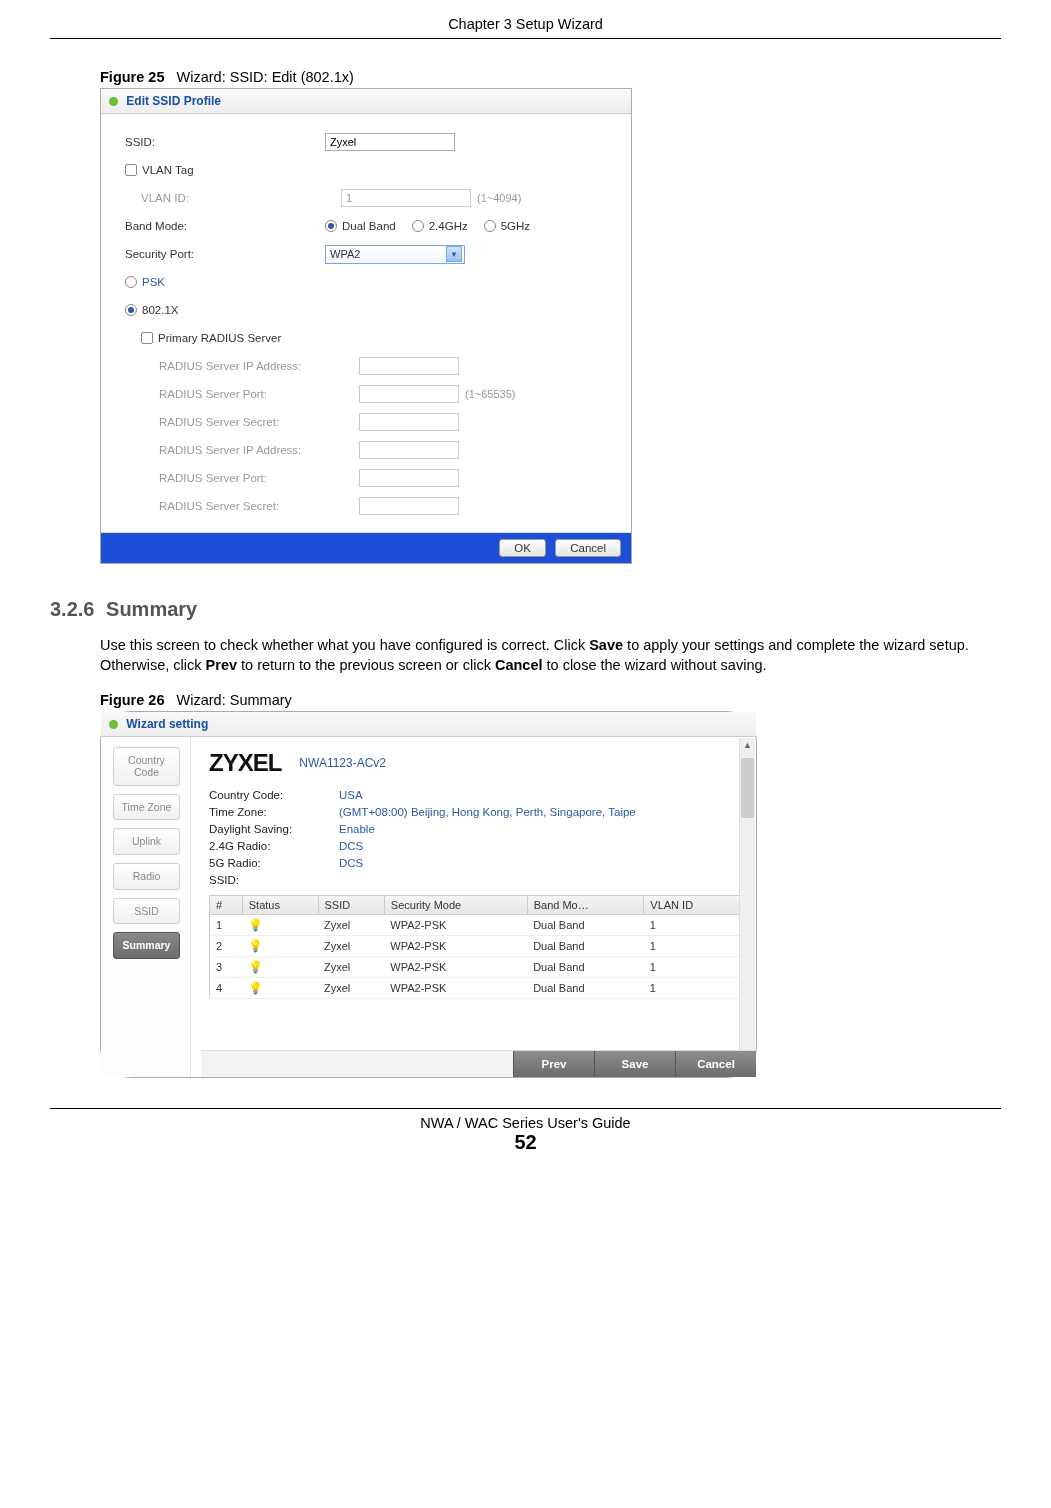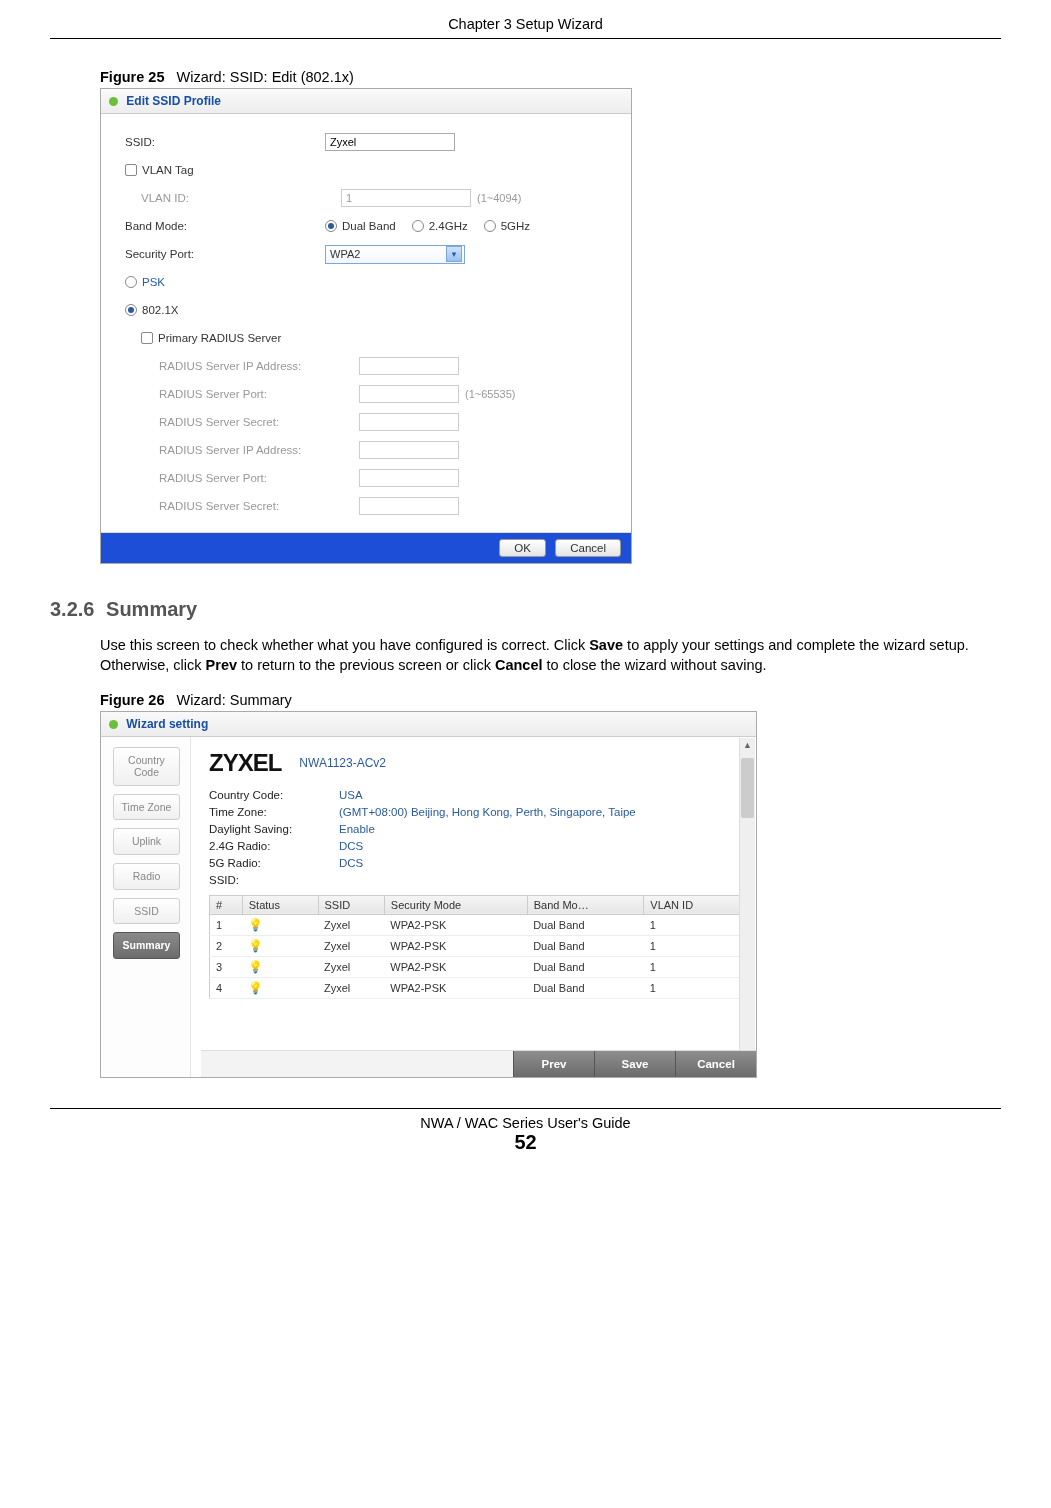--- a/index.html
+++ b/index.html
@@ -39,21 +39,21 @@
   }
   .figure-caption .fignum { font-weight: bold; }
   .dialog {
     border: 1px solid #aaa;
     background: #fff;
     font-family: Arial, Helvetica, sans-serif;
     font-size: 11.5px;
     color: #333;
   }
   .dialog.fig25 { width: 530px; }
-  .dialog.fig26 { width: 655px; }
+  .dialog.fig26 { width: 655px; border-radius: 31px; }
   .dlg-title {
     background: linear-gradient(#f9f9f9, #ededed);
     border-bottom: 1px solid #ccc;
     padding: 5px 8px;
     font-weight: bold;
     color: #174ea6;
     font-size: 12px;
   }
   .dlg-title .dot {
     display: inline-block;

